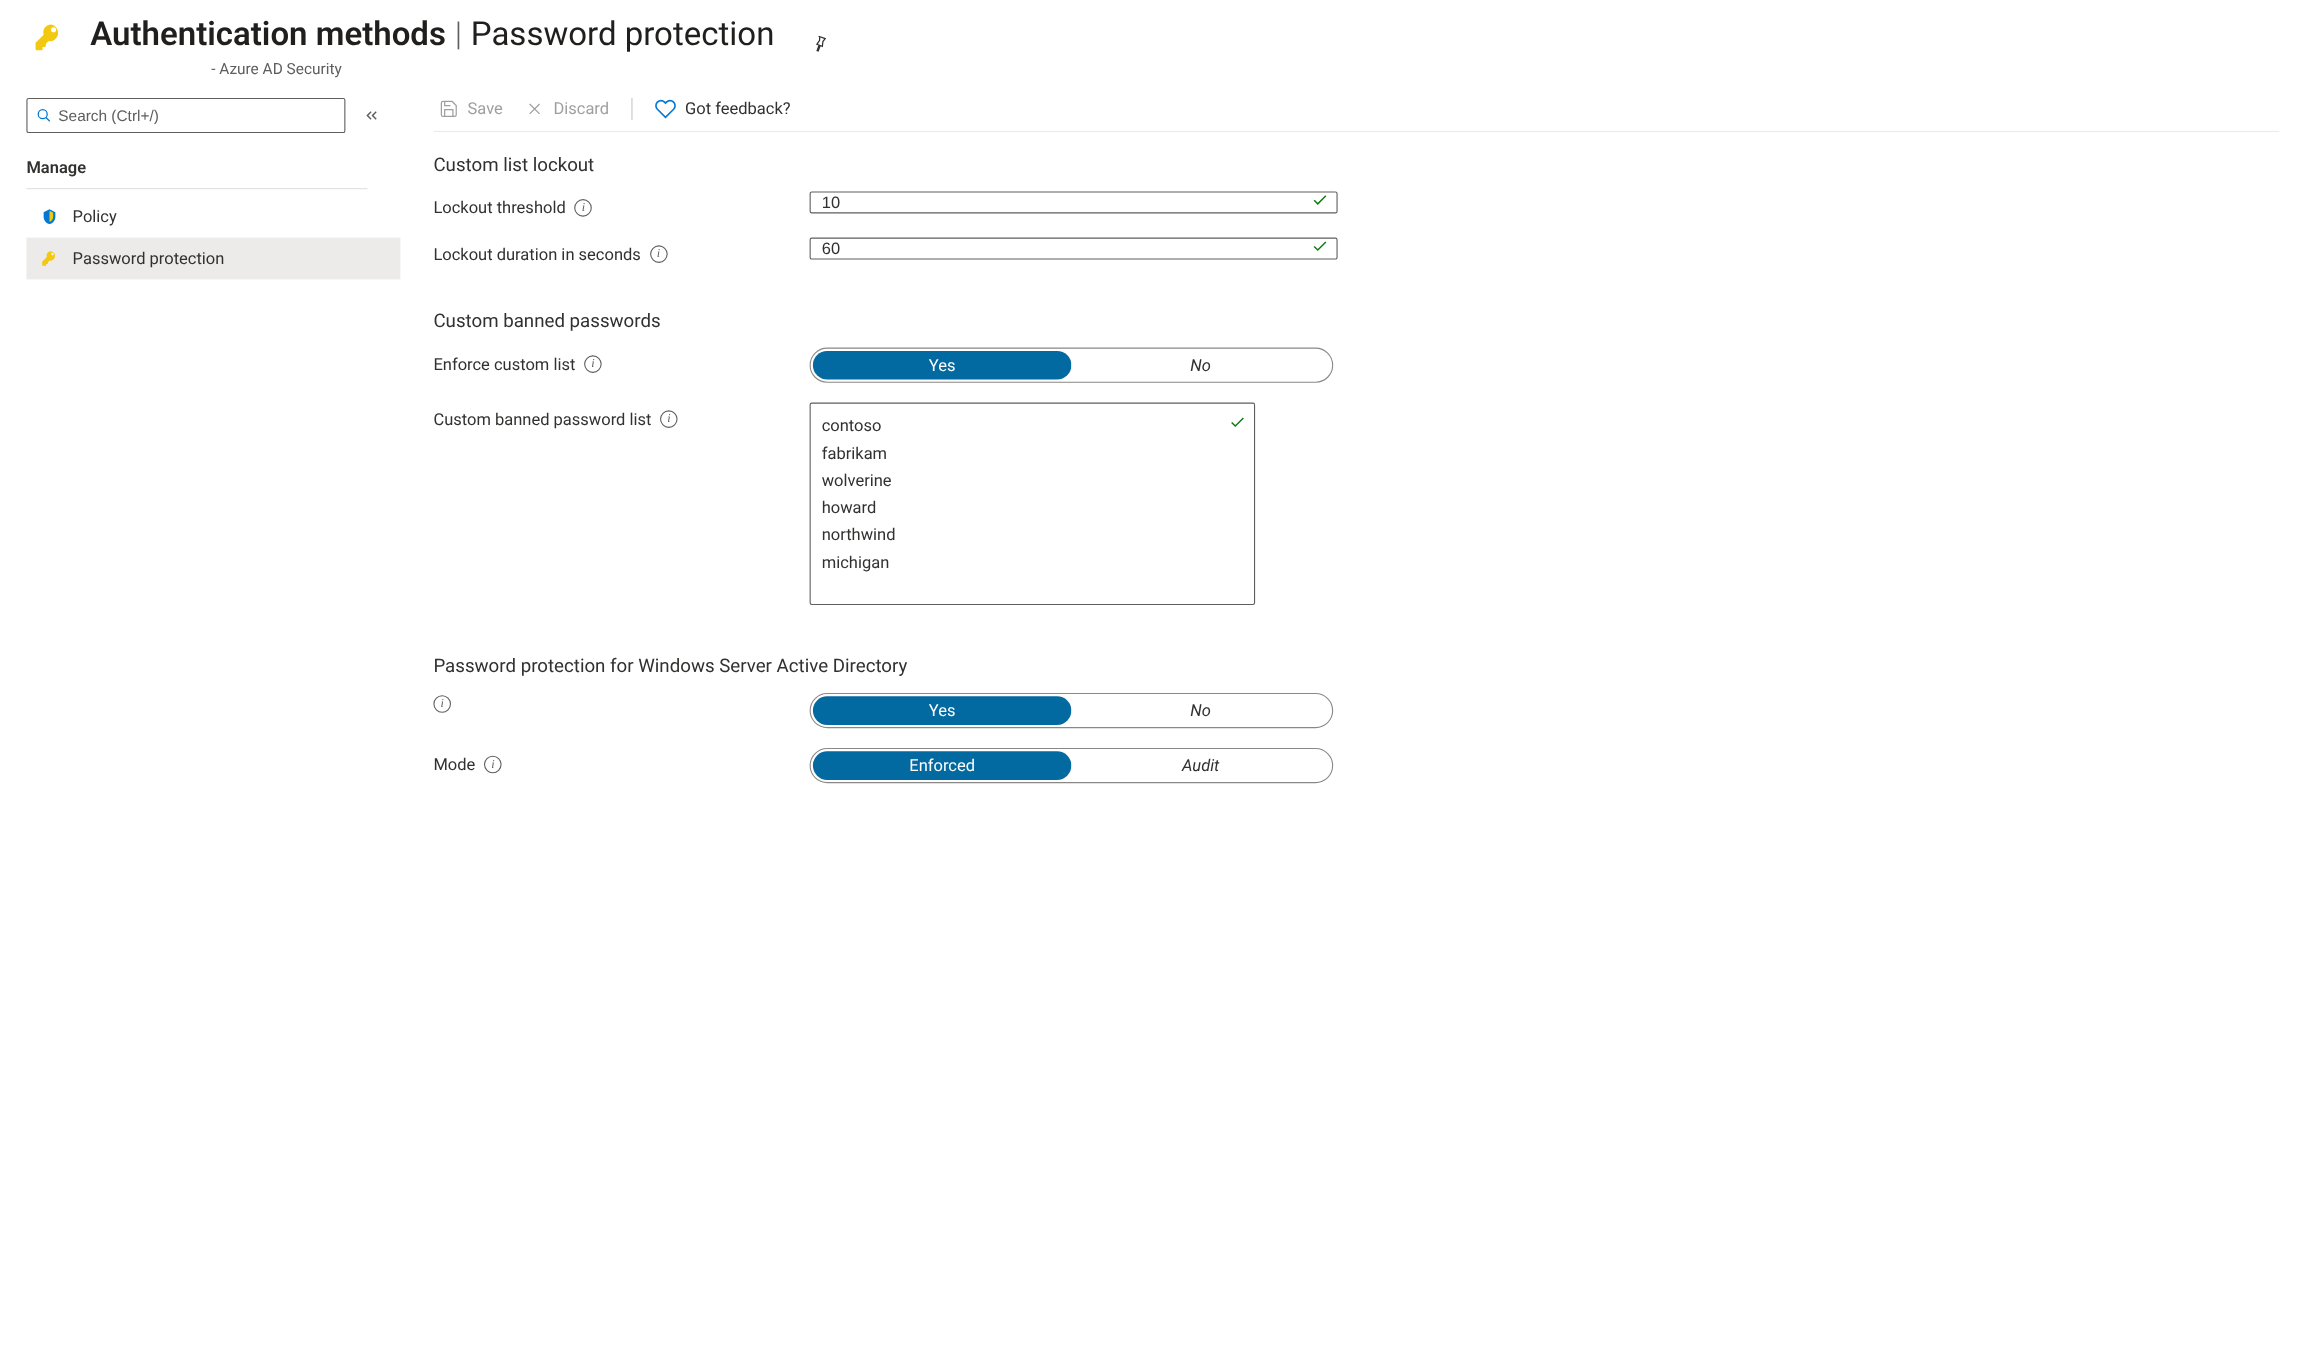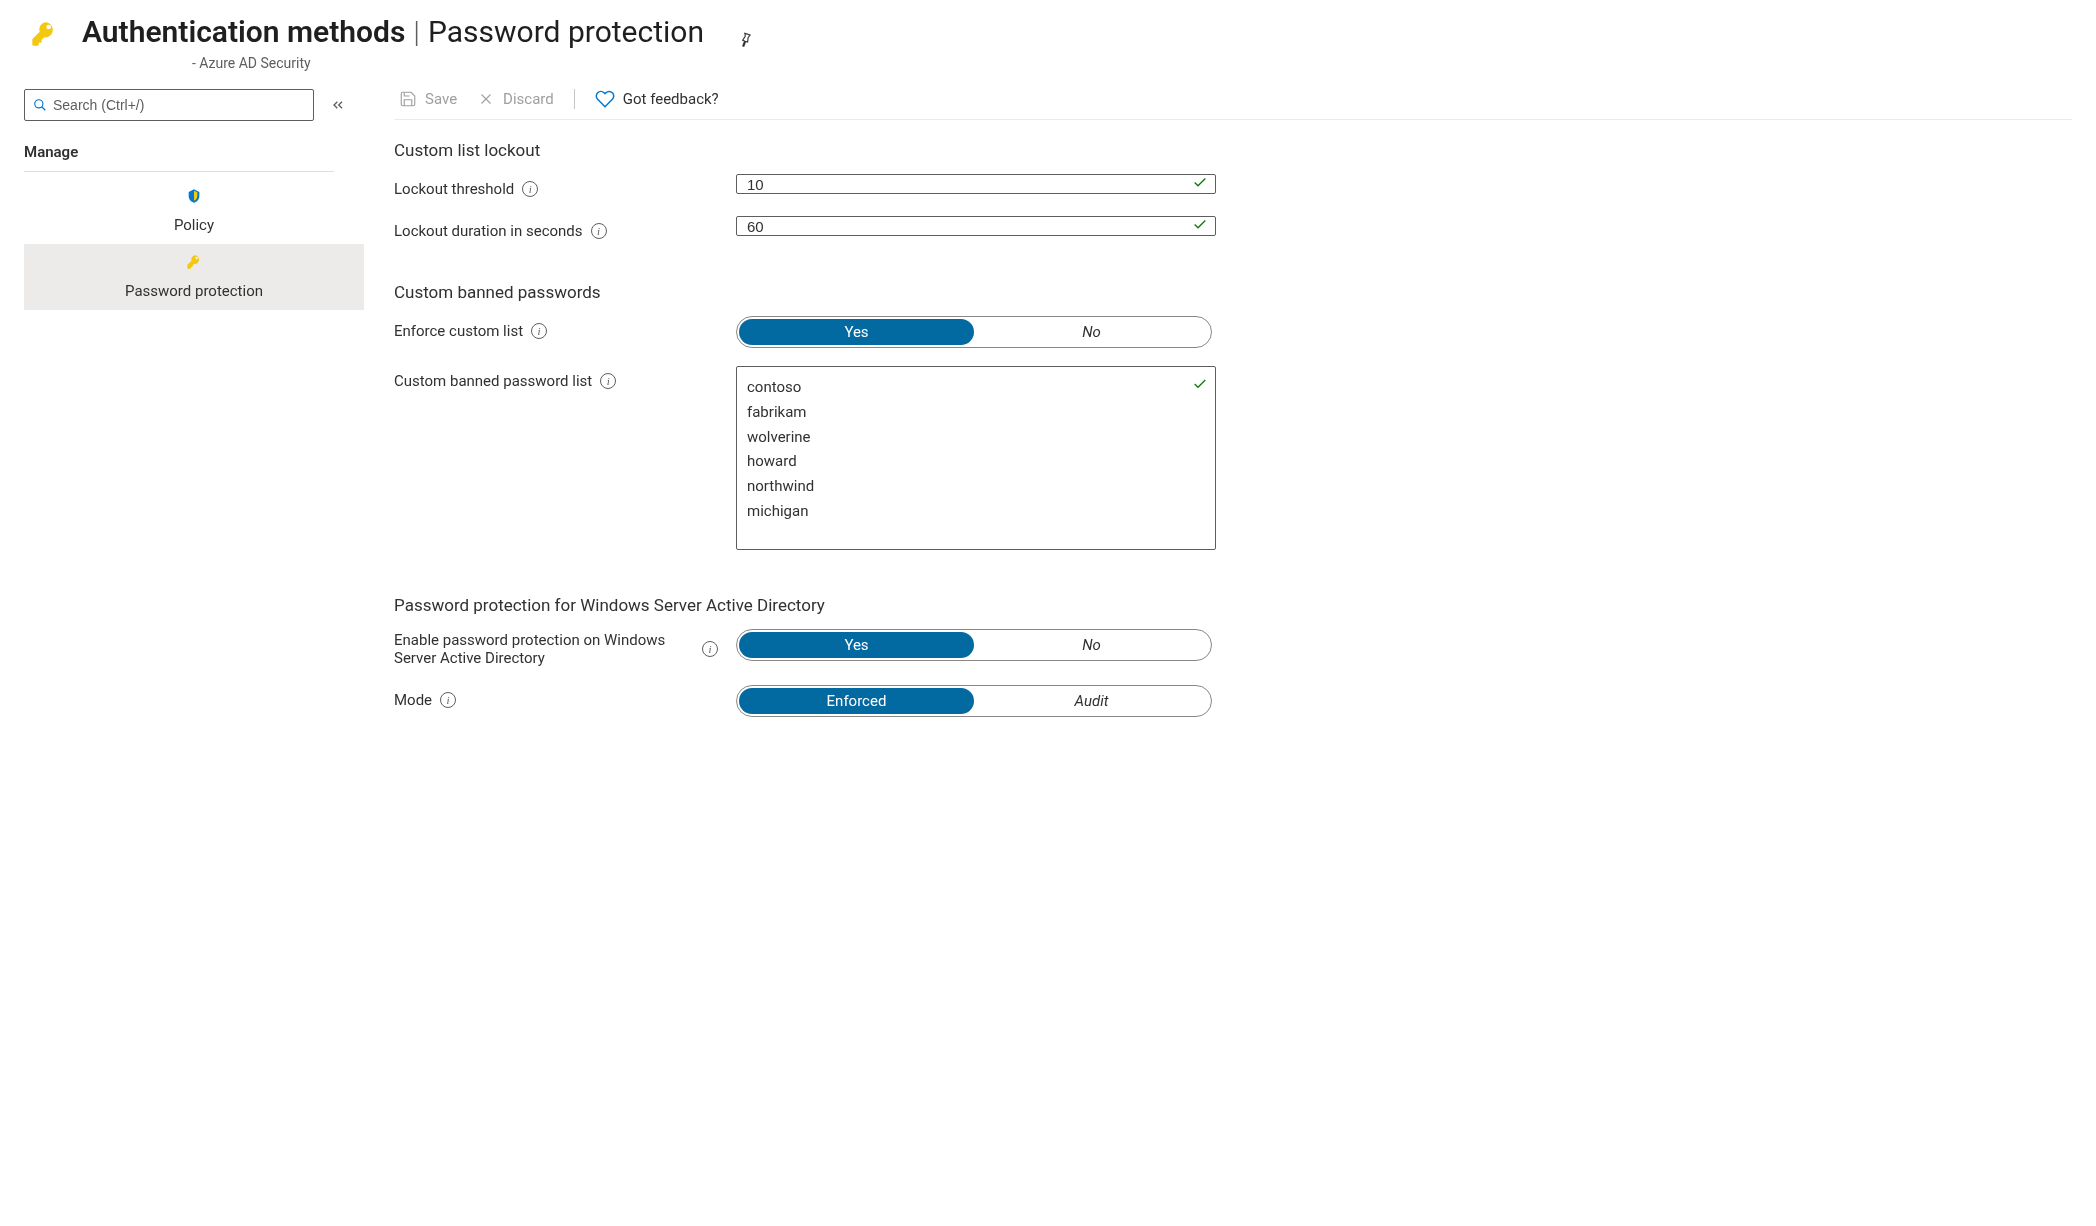--- a/index.html
+++ b/index.html
@@ -44,21 +44,20 @@
   }
   .search-box input::placeholder { color: #605e5c; }
   .collapse-btn { color: #605e5c; cursor: pointer; padding: 6px 8px; display:inline-flex;}
   .section-label { font-weight: 600; font-size: 15px; margin-top: 22px; color: #323130; }
   .section-rule { border: none; border-top: 1px solid #e1dfdd; margin: 10px 0 6px 0; width: 310px;}
   .nav-item {
     display: flex; align-items: center; gap: 12px;
     padding: 10px 12px; cursor: pointer;
     font-size: 15px; color: #323130;
     width: 340px;
-    flex-direction: column;
   }
   .nav-item.active { background: #edebe9; }
   .nav-item .nav-icon { width: 18px; display:flex; justify-content:center;}
 
   
   .main { flex: 1; min-width: 0; }
   .toolbar {
     display: flex; align-items: center; gap: 20px;
     border-bottom: 1px solid #edebe9;
     padding-bottom: 10px; margin-bottom: 20px;
@@ -99,21 +98,21 @@
     padding: 4px 32px 4px 10px;
     font-size: 15px; color: #323130; background:#fff;
     outline: none;
   }
   .valid-check {
     position: absolute; right: 8px; top: 50%; transform: translateY(-50%);
     color: #107c10; pointer-events:none;
   }
 
   
-  .textarea-wrap { position: relative; width: 480px; }
+  .textarea-wrap { position: relative; width: 405px; }
   .textarea {
     width: 100%; height: 184px;
     border: 1px solid #605e5c; border-radius: 2px;
     padding: 8px 32px 8px 10px;
     font-size: 15px; color: #323130; line-height: 1.65;
     resize: none; outline: none; font-family: inherit; background:#fff;
   }
   .textarea-check { position: absolute; right: 8px; top: 10px; color: #107c10; pointer-events:none;}
 
   
@@ -304,21 +303,20 @@
         </span>
       </div>
     </div>
 
     <div class="section-gap"></div>
 
     <div class="section-title">Password protection for Windows Server Active Directory</div>
 
     <div class="form-row">
       <div class="label" style="padding-top:2px;">
-        <span style="max-width:300px; display:inline-block;">Enable password protection on Windows Server Active Directory</span>
         <span class="info-icon">i</span>
       </div>
       <div class="pill-group">
         <div class="pill active">Yes</div>
         <div class="pill inactive">No</div>
       </div>
     </div>
 
     <div class="form-row">
       <div class="label">

